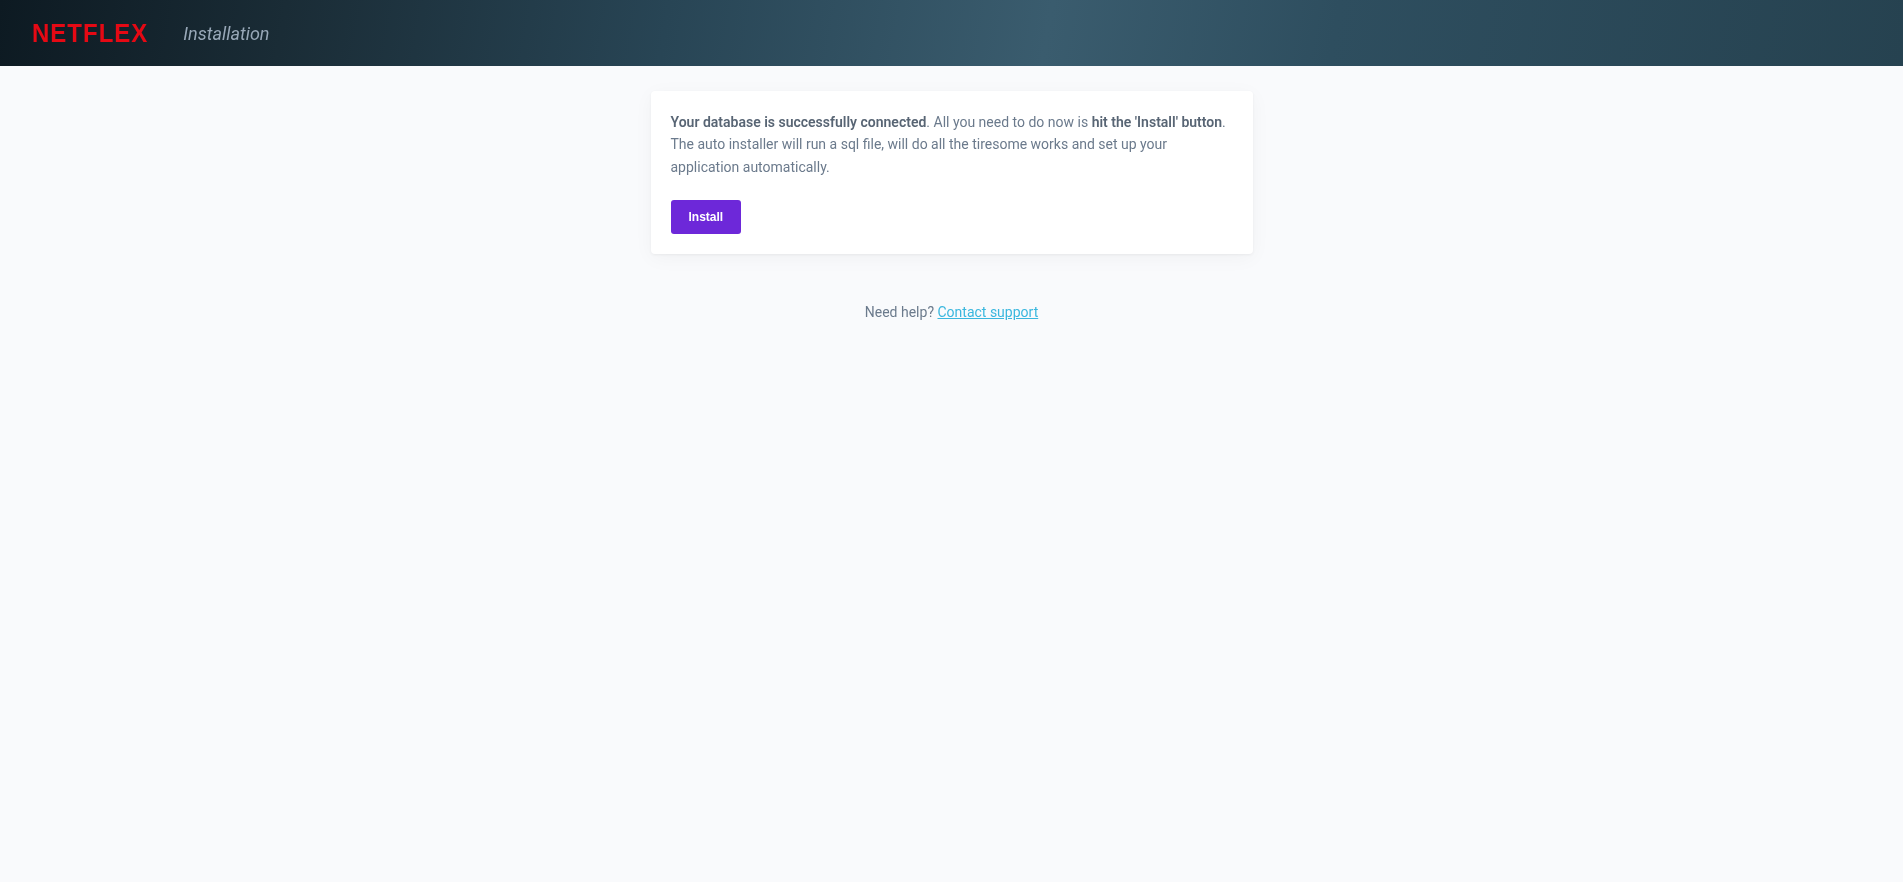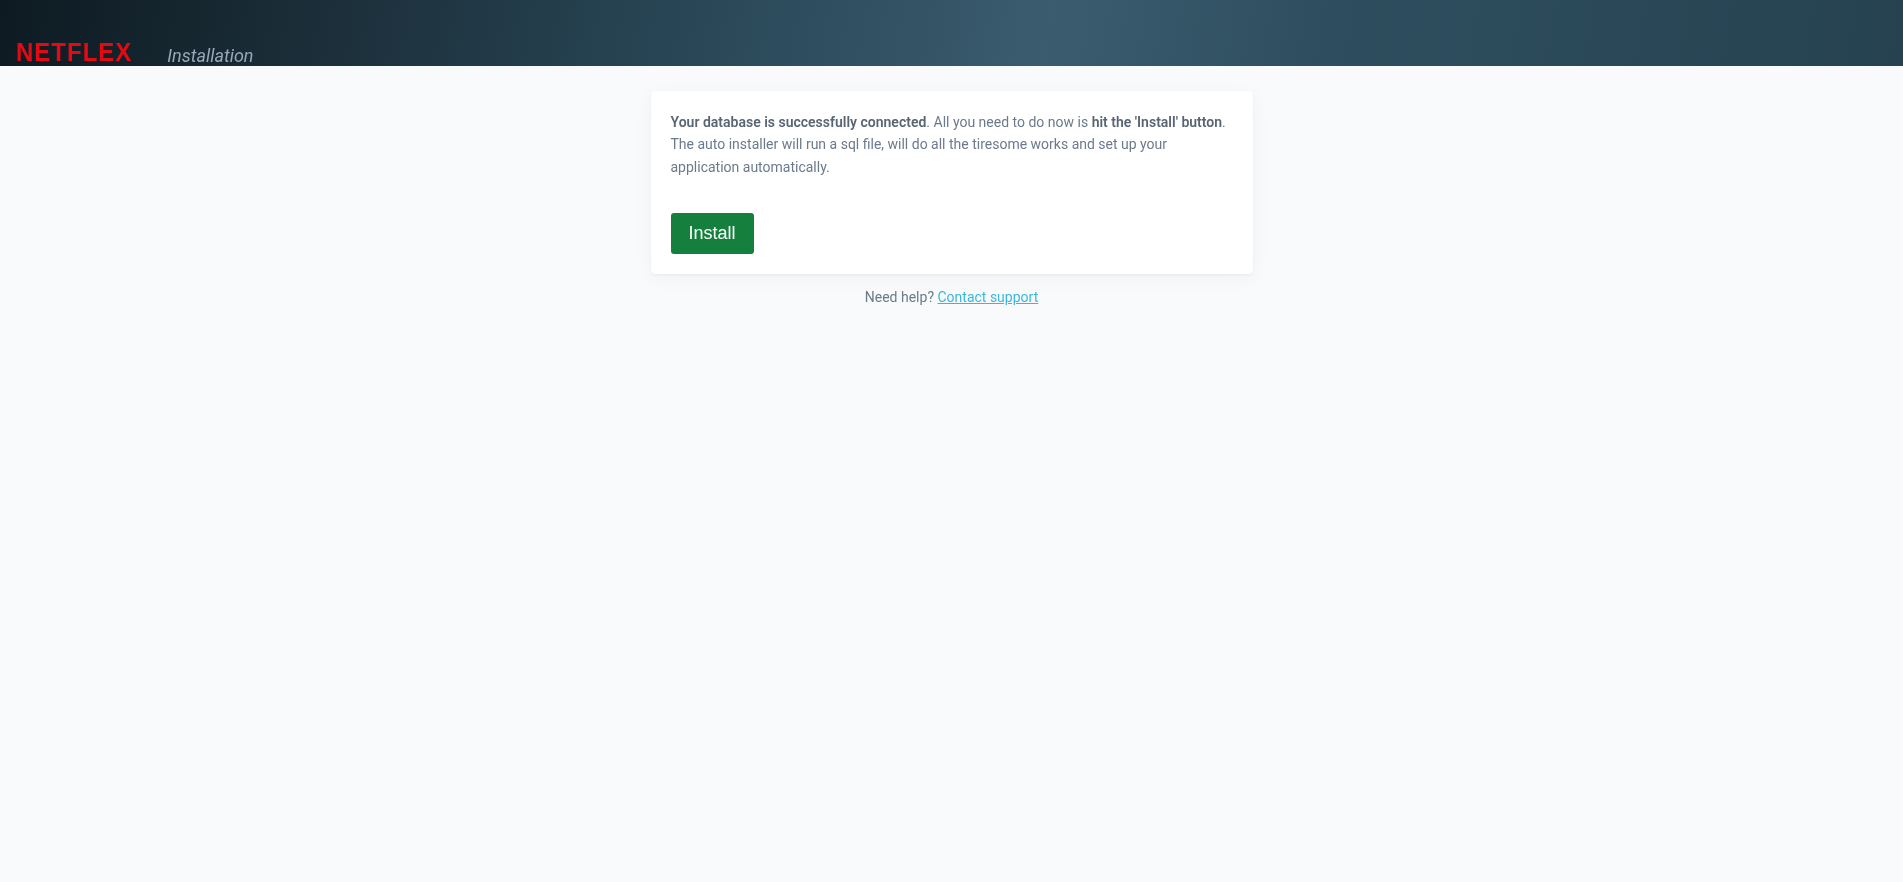--- a/index.html
+++ b/index.html
@@ -12,22 +12,22 @@
       font-family: -apple-system, BlinkMacSystemFont, "Segoe UI", Roboto, "Helvetica Neue", Arial, sans-serif;
       background-color: #f9fafc;
       min-height: 882px;
       width: 100%;
     }
     
     .header {
       background: linear-gradient(100deg, #0d1a22 0%, #1a2c36 15%, #284555 35%, #3a5c6e 55%, #2e4e5f 70%, #264250 100%);
       height: 66px;
       display: flex;
-      align-items: flex-end;
-      padding: 0 16px;
+      align-items: center;
+      padding: 0 32px;
     }
     
     .logo {
       color: #e50914;
       font-weight: 800;
       font-size: 24px;
       letter-spacing: 1px;
       font-family: Arial, sans-serif;
       transform: scaleY(1.1);
     }
@@ -50,53 +50,53 @@
       background: #ffffff;
       border-radius: 4px;
       padding: 20px 20px 20px 20px;
       box-shadow: 0 1px 3px rgba(0,0,0,0.05), 0 4px 20px rgba(0,0,0,0.04);
     }
     
     .message {
       color: #6b7a8c;
       font-size: 14px;
       line-height: 1.6;
-      margin-bottom: 35px;
+      margin-bottom: 22px;
     }
     
     .message strong {
       color: #586574;
       font-weight: 600;
     }
     
     .install-button {
-      background-color: #15803d;
+      background-color: #6d28d9;
       color: #ffffff;
       border: none;
       padding: 10px 18px;
-      font-size: 18px;
+      font-size: 12px;
       border-radius: 3px;
       cursor: pointer;
-      font-weight: 400;
+      font-weight: 700;
     }
     
     .help-text {
       color: #6b7a8c;
       font-size: 14px;
     }
     
     .help-link {
       color: #3ab7de;
       text-decoration: underline;
       font-size: 14px;
     }
     
     .footer-wrapper {
       text-align: center;
-      margin-top: 13px;
+      margin-top: 48px;
     }
   </style>
 </head>
 <body>
 
 <div class="header">
   <div class="logo">NETFLEX</div>
   <div class="header-title">Installation</div>
 </div>
 

